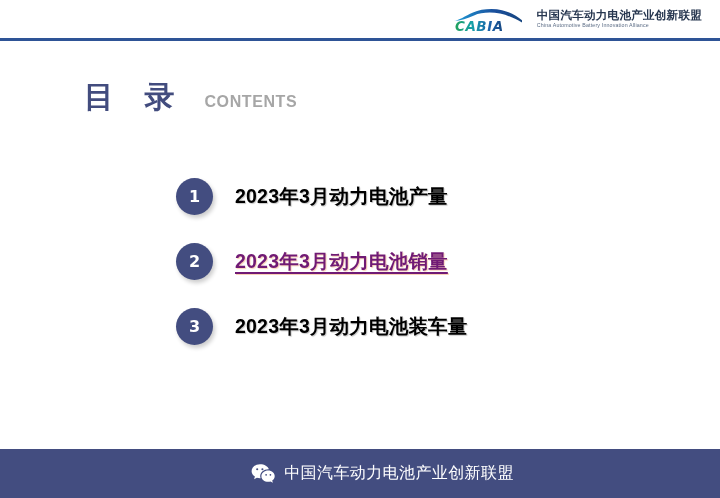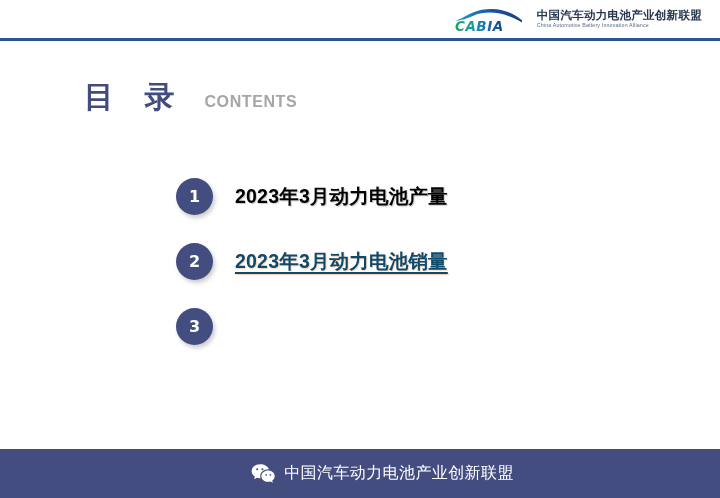--- a/index.html
+++ b/index.html
@@ -123,21 +123,21 @@
     margin-left: 22px;
     font-size: 19.5px;
     font-weight: bold;
     color: #000000;
     font-family: Liberation Sans, sans-serif;
     letter-spacing: 0.2px;
     text-shadow: 1px 1px 1px rgba(0,0,0,0.22);
     white-space: nowrap;
   }
   .toc-item.active .toc-label {
-    color: #0c4a6e;
+    color: #701a75;
     text-decoration: underline;
     text-decoration-thickness: 2px;
     text-underline-offset: 4px;
     text-shadow: 1px 1px 1px rgba(237,125,49,0.35);
   }
 
   
   .footer {
     position: absolute;
     left: 0;
@@ -219,20 +219,21 @@
     <div class="toc-label">2023年3月动力电池产量</div>
   </div>
 
   <div class="toc-item active">
     <div class="badge">2</div>
     <div class="toc-label">2023年3月动力电池销量</div>
   </div>
 
   <div class="toc-item">
     <div class="badge">3</div>
+    <div class="toc-label">2023年3月动力电池装车量</div>
   </div>
 
 </div>
 
 <div class="footer">
   <div class="footer-inner">
     <div class="wechat-icon">
       <svg width="24" height="21" viewBox="0 0 24 21" xmlns="http://www.w3.org/2000/svg">
 
         <path d="M9 1.3 C4.3 1.3 0.6 4.4 0.6 8.2 C0.6 10.4 1.9 12.3 3.9 13.6 L3.1 16.2 L5.9 14.8 C6.9 15.1 7.9 15.2 9 15.2 C9.2 15.2 9.4 15.2 9.6 15.2 C9.3 14.5 9.2 13.8 9.2 13.1 C9.2 9.3 12.8 6.3 17.2 6.3 C17.4 6.3 17.7 6.3 17.9 6.3 C17.1 3.4 13.4 1.3 9 1.3 Z" fill="#ffffff"></path>

